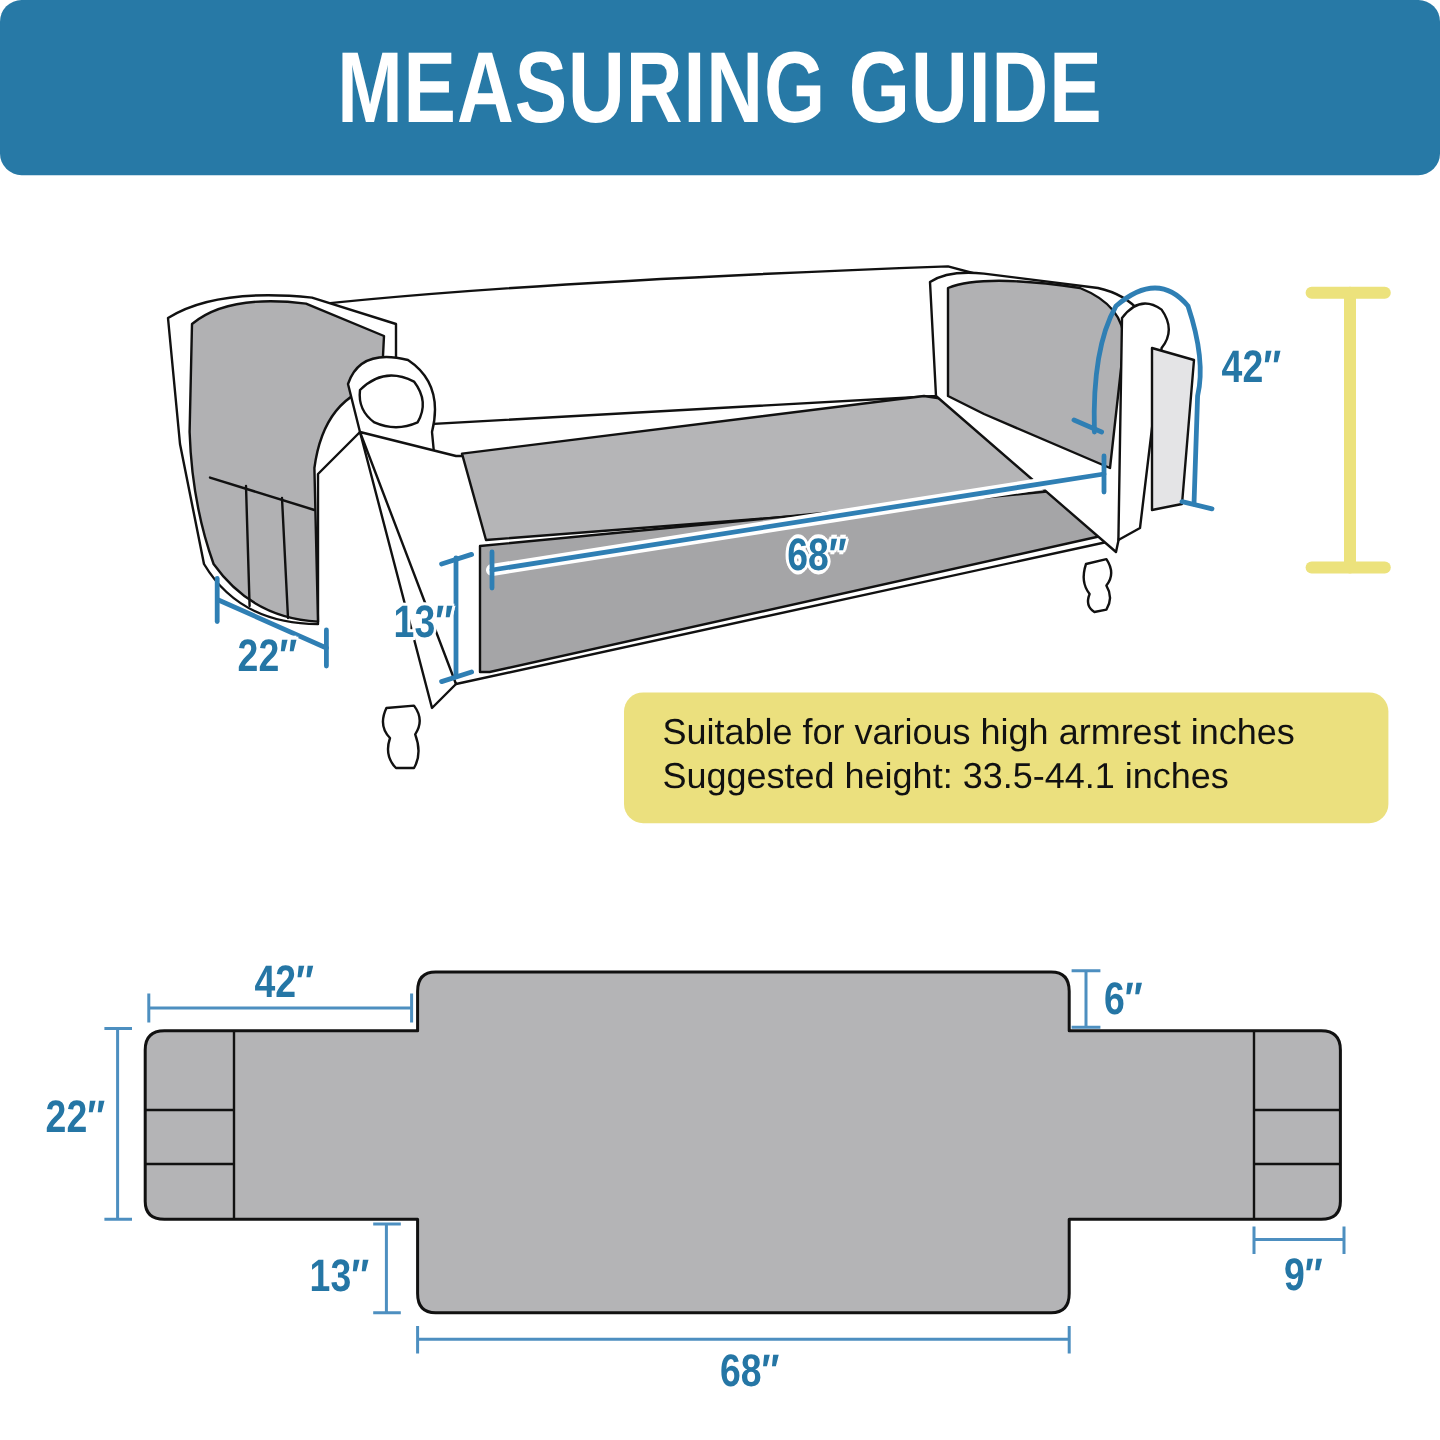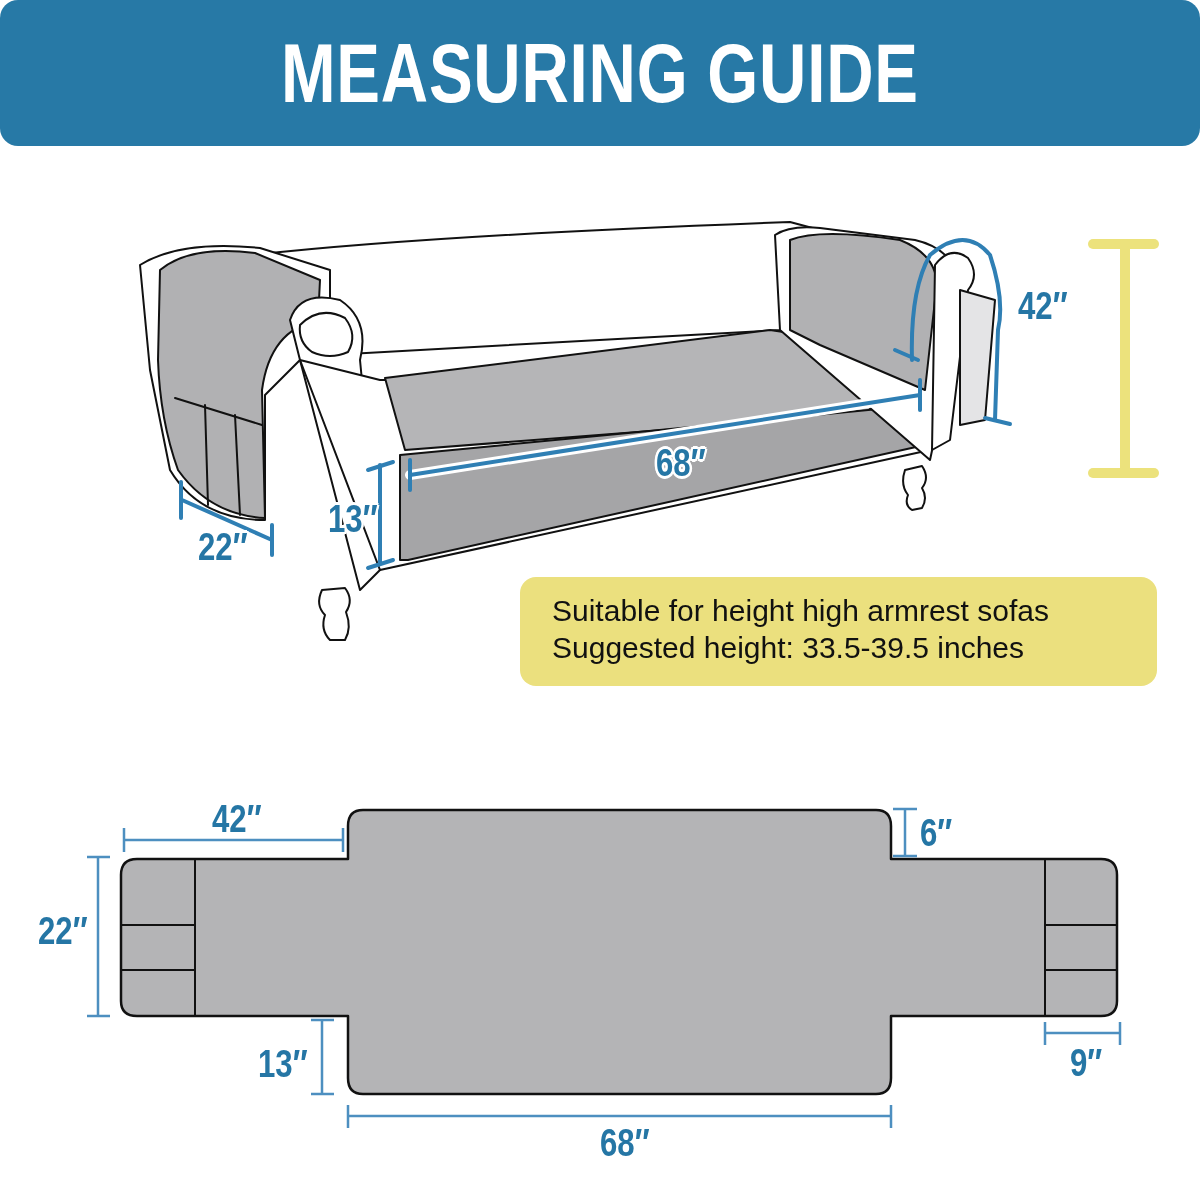--- a/index.html
+++ b/index.html
@@ -88,22 +88,22 @@
     <path d="M348 1116 L 891 1116 M348 1105 L 348 1128 M891 1105 L 891 1128"></path>
   </g>
 </svg>
 
 <div class="dim outlined" style="left:198px; top:526px;">22″</div>
 <div class="dim outlined" style="left:328px; top:498px;">13″</div>
 <div class="dim outlined" style="left:656px; top:442px;">68″</div>
 <div class="dim" style="left:1018px; top:285px;">42″</div>
 
 <div class="note">
-  <div class="note-line">Suitable for height high armrest sofas</div>
-  <div class="note-line">Suggested height: 33.5-39.5 inches</div>
+  <div class="note-line">Suitable for various high armrest inches</div>
+  <div class="note-line">Suggested height: 33.5-44.1 inches</div>
 </div>
 
 <div class="dim" style="left:212px; top:798px;">42″</div>
 <div class="dim" style="left:38px; top:910px;">22″</div>
 <div class="dim" style="left:258px; top:1043px;">13″</div>
 <div class="dim" style="left:920px; top:812px;">6″</div>
 <div class="dim" style="left:1070px; top:1042px;">9″</div>
 <div class="dim" style="left:600px; top:1122px;">68″</div>
 
 </body></html>

